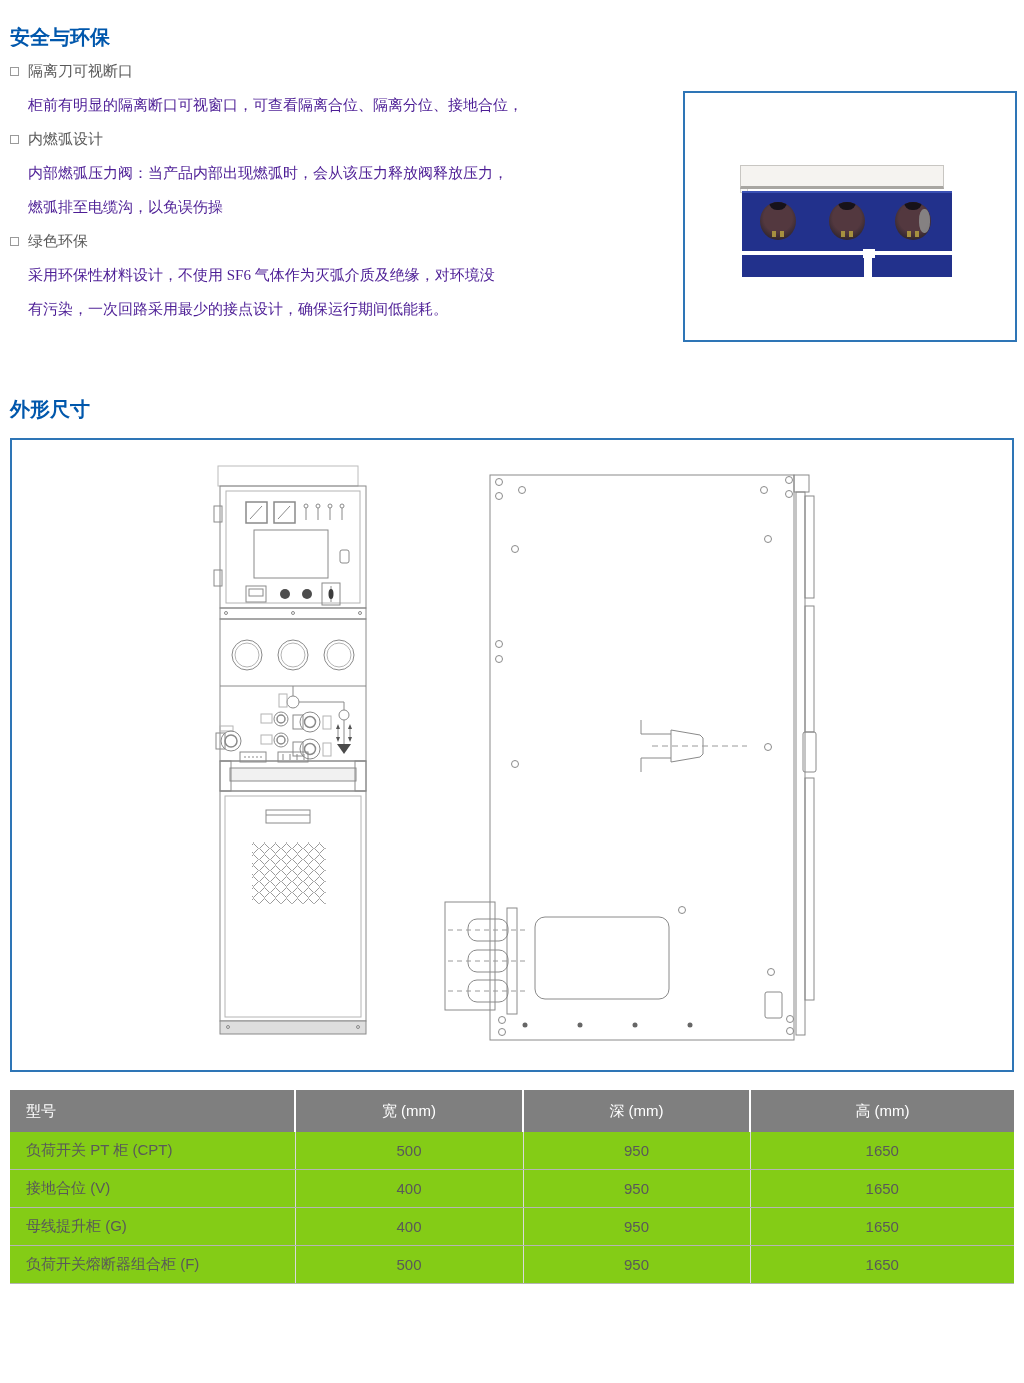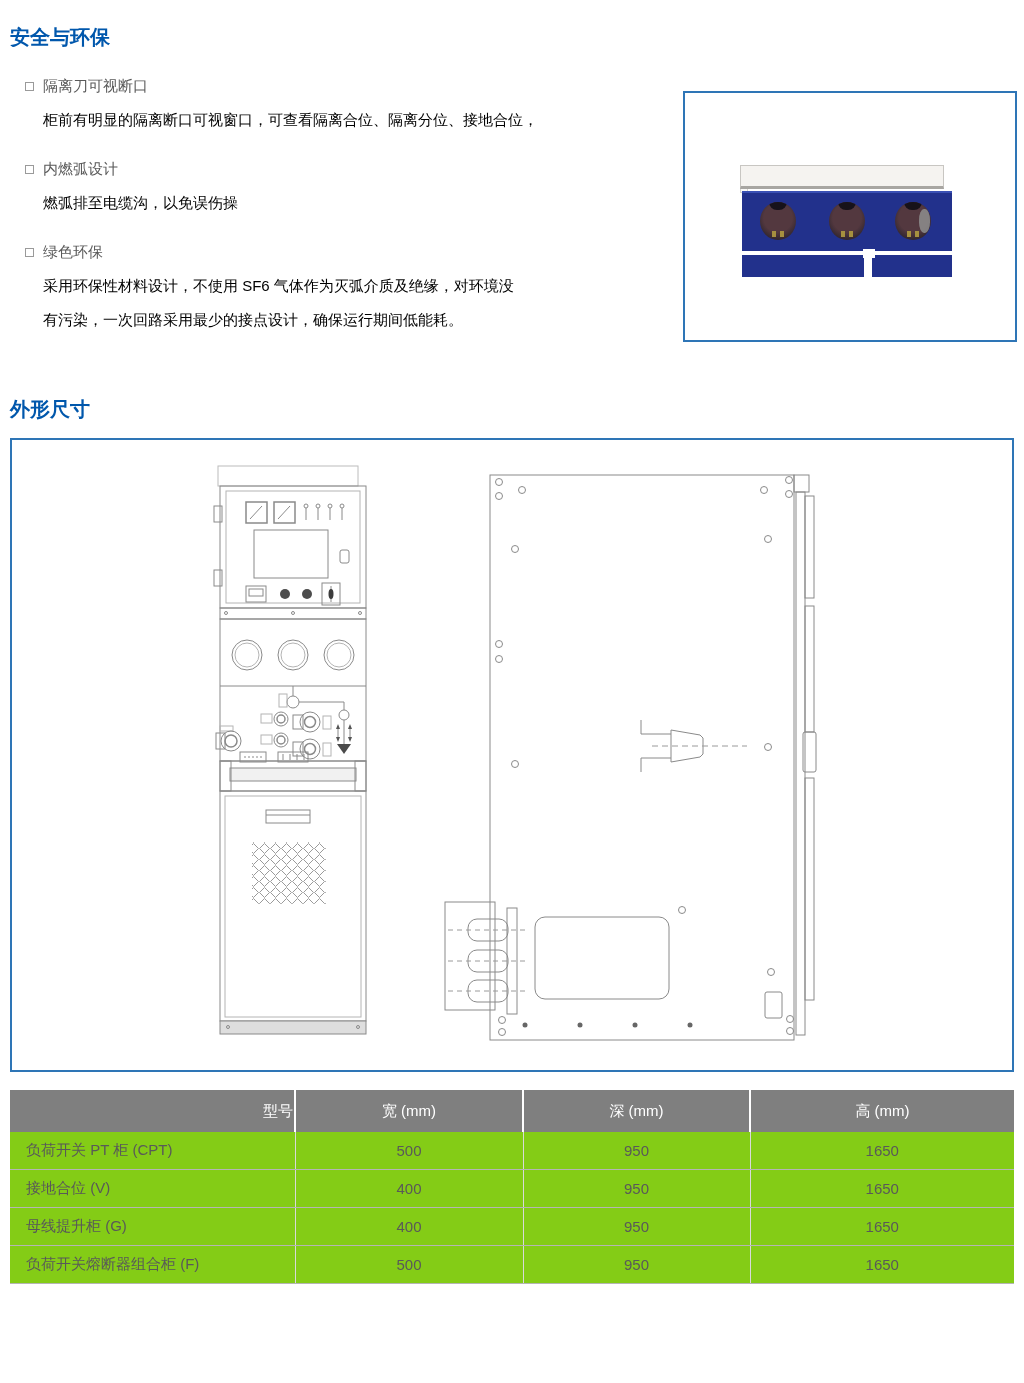--- a/index.html
+++ b/index.html
@@ -4,24 +4,24 @@
 <style>
   html,body{margin:0;padding:0;background:#ffffff;}
   body{width:1024px;height:1383px;font-family:"Liberation Sans",sans-serif;}
   .page{position:relative;width:1024px;height:1383px;background:#fff;overflow:hidden;}
 
   .sec-title{position:absolute;left:10px;color:#0057ac;font-size:20px;font-weight:bold;white-space:nowrap;text-align:right;}
   #title-safety{top:24px;}
   #title-dims{top:396px;}
 
   .bullet-list{position:absolute;left:10px;top:54px;width:620px;}
-  .bullet-item{margin:15px;}
+  .bullet-item{margin:0;}
   .bullet-title{display:flex;align-items:center;height:34px;color:#595959;font-size:15px;white-space:nowrap;}
   .bullet-sq{width:7px;height:7px;border:1px solid #9a9a9a;margin-right:9px;flex:0 0 auto;}
-  .bullet-line{color:#000000;font-size:15px;line-height:34px;padding-left:18px;white-space:nowrap;}
+  .bullet-line{color:#4c1d95;font-size:15px;line-height:34px;padding-left:18px;white-space:nowrap;font-family:Liberation Serif, serif;}
 
   
   .img-box{position:absolute;left:683px;top:91px;width:334px;height:251px;border:2px solid #2e75b6;box-sizing:border-box;background:#fff;}
   .photo{position:absolute;left:55px;top:72px;width:214px;height:124px;}
   .photo-top{position:absolute;left:0px;top:0px;width:202px;height:20px;background:#f5f3f0;border:1px solid #c8c6c2;border-bottom:3px solid #a8a6a2;}
   .photo-top-edge{position:absolute;left:0px;top:0px;width:6px;height:26px;background:#fbfaf8;border:1px solid #d5d3cf;}
   .photo-panel{position:absolute;left:2px;top:26px;width:210px;height:60px;background:#22318c;border-top:2px solid #3a50b4;box-sizing:border-box;}
   .win{position:absolute;top:9px;width:36px;height:38px;border-radius:50%;background:radial-gradient(circle at 50% 42%,#53383f 50%,#332730 75%,#201a20 95%);overflow:hidden;}
   .win::after{content:"";position:absolute;left:12px;bottom:3px;width:4px;height:6px;background:#a6903f;box-shadow:8px 0 0 #a6903f;}
   .win-cap{position:absolute;left:9px;top:0px;width:18px;height:8px;background:#17121a;border-radius:0 0 8px 8px;}
@@ -32,21 +32,21 @@
   .strip-r{left:132px;width:80px;}
   .photo-notch{position:absolute;left:123px;top:84px;width:12px;height:9px;background:#ffffff;}
 
   
   .draw-box{position:absolute;left:10px;top:438px;width:1004px;height:634px;border:2px solid #2e75b6;box-sizing:border-box;background:#fff;}
   .draw-box svg{display:block;}
 
   
   .dim-table{position:absolute;left:10px;top:1090px;width:1004px;border-collapse:collapse;table-layout:fixed;font-size:15px;color:#595959;}
   .dim-table th{background:#7f7f7f;color:#ffffff;font-weight:normal;height:40px;border-left:2px solid #ffffff;text-align:center;}
-  .dim-table th:first-child{border-left:none;text-align:right;padding-left:16px;}
+  .dim-table th:first-child{border-left:none;text-align:left;padding-left:16px;}
   .dim-table td{height:35px;border-bottom:1px solid #b5b5b5;border-left:1px solid #d9d9d9;text-align:center;background:#84cc16;}
   .dim-table td:first-child{border-left:none;text-align:left;padding-left:16px;}
 </style>
 </head>
 <body>
 
 <div class="page">
 
   <div class="sec-title" id="title-safety">安全与环保</div>
 
@@ -56,20 +56,21 @@
         <span class="bullet-sq"></span>
         <span>隔离刀可视断口</span>
       </div>
       <div class="bullet-line">柜前有明显的隔离断口可视窗口，可查看隔离合位、隔离分位、接地合位，</div>
     </div>
     <div class="bullet-item">
       <div class="bullet-title">
         <span class="bullet-sq"></span>
         <span>内燃弧设计</span>
       </div>
+      <div class="bullet-line">内部燃弧压力阀：当产品内部出现燃弧时，会从该压力释放阀释放压力，</div>
       <div class="bullet-line">燃弧排至电缆沟，以免误伤操</div>
     </div>
     <div class="bullet-item">
       <div class="bullet-title">
         <span class="bullet-sq"></span>
         <span>绿色环保</span>
       </div>
       <div class="bullet-line">采用环保性材料设计，不使用 SF6 气体作为灭弧介质及绝缘，对环境没</div>
       <div class="bullet-line">有污染，一次回路采用最少的接点设计，确保运行期间低能耗。</div>
     </div>

